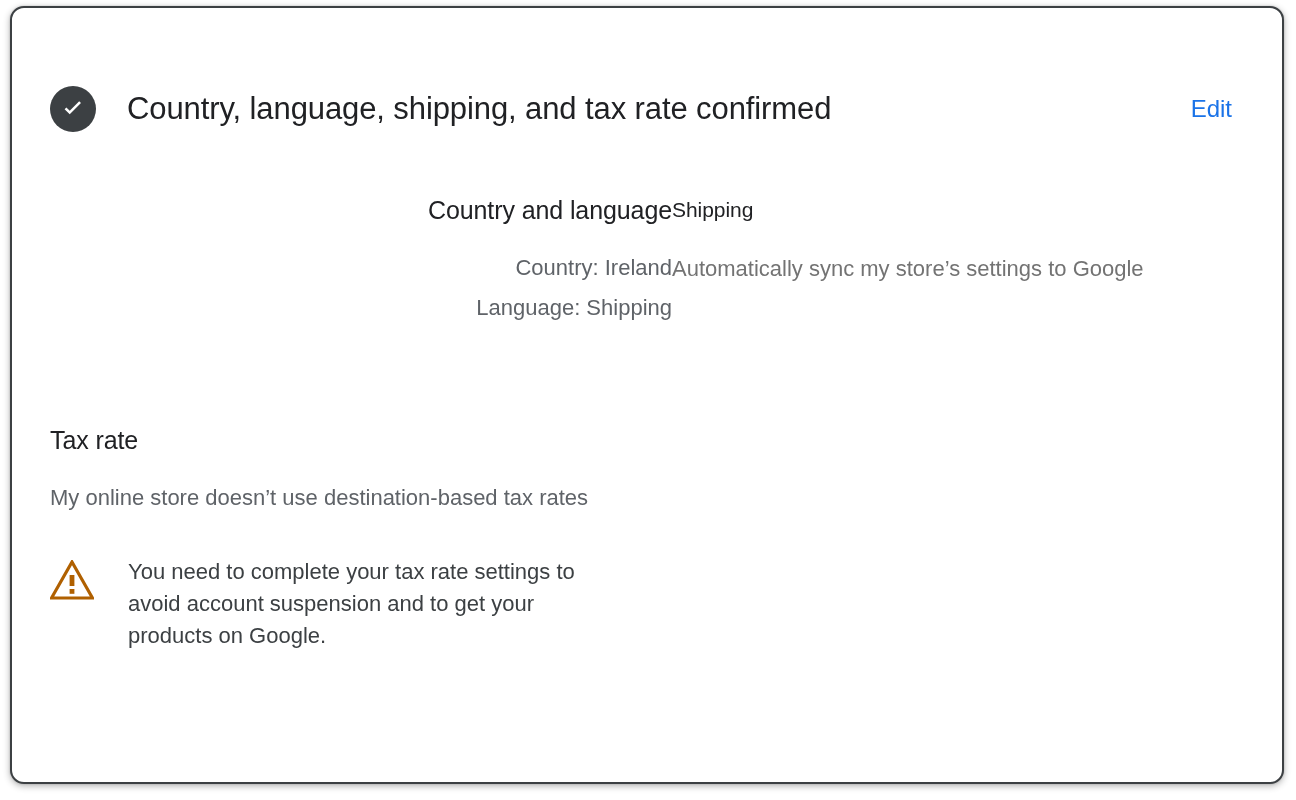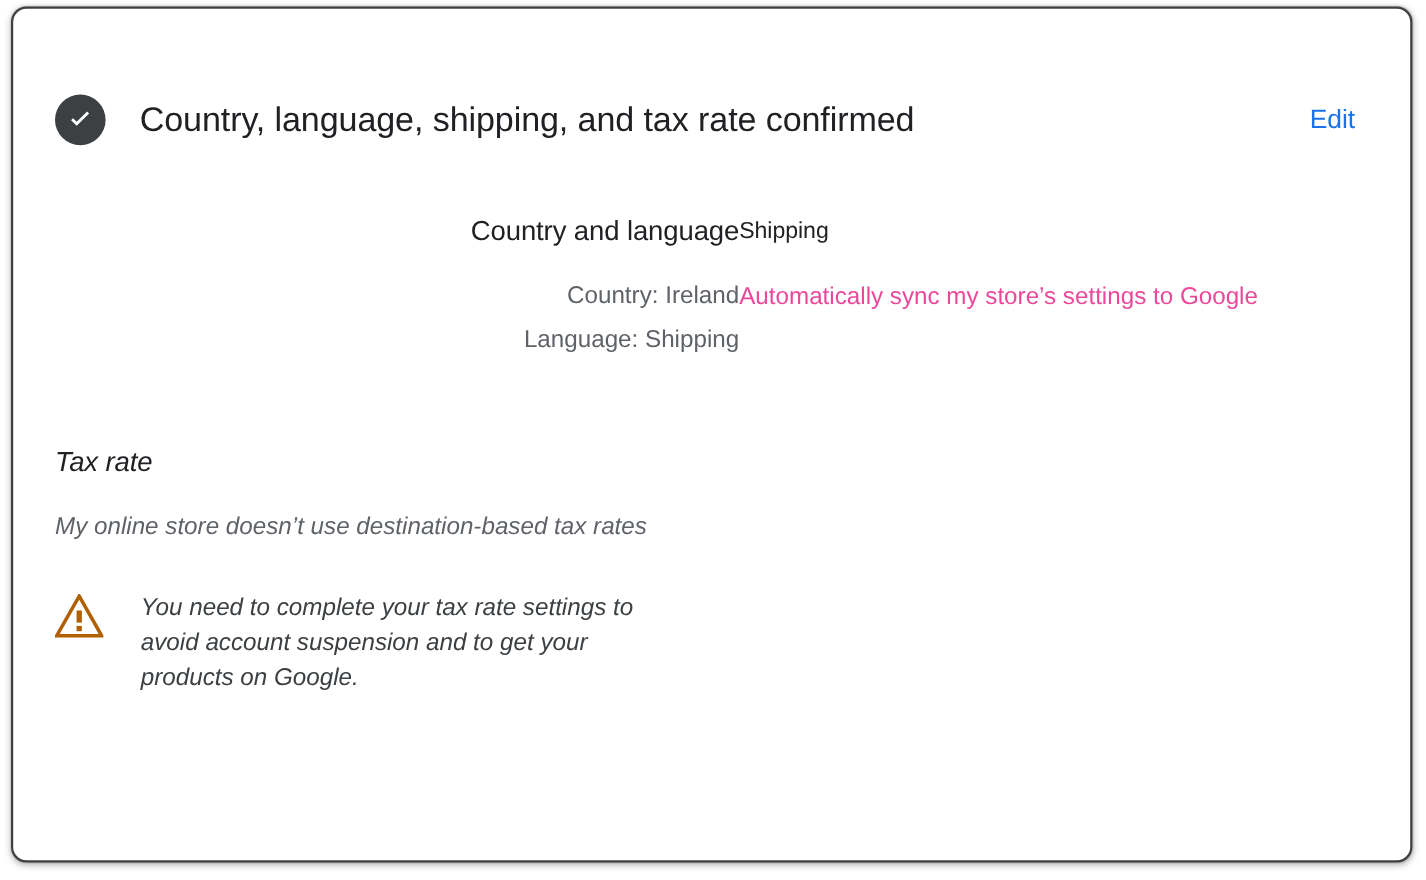--- a/index.html
+++ b/index.html
@@ -126,30 +126,29 @@
     font-size: 22px;
     line-height: 40px;
     color: #5f6368;
     font-weight: 400;
     margin: 0;
   }
 
   .body-text-wrap {
     font-size: 22px;
     line-height: 41px;
-    color: #ec4899;
+    color: #737373;
     font-weight: 400;
     margin: 0;
     max-width: 540px;
   }
 
   
   .tax-block {
-    margin-top: 76px;
-    font-style: italic;
+    margin-top: 96px;
   }
 
   .tax-desc {
     font-size: 22px;
     line-height: 40px;
     color: #5f6368;
     margin: 0;
     max-width: 560px;
   }
 

